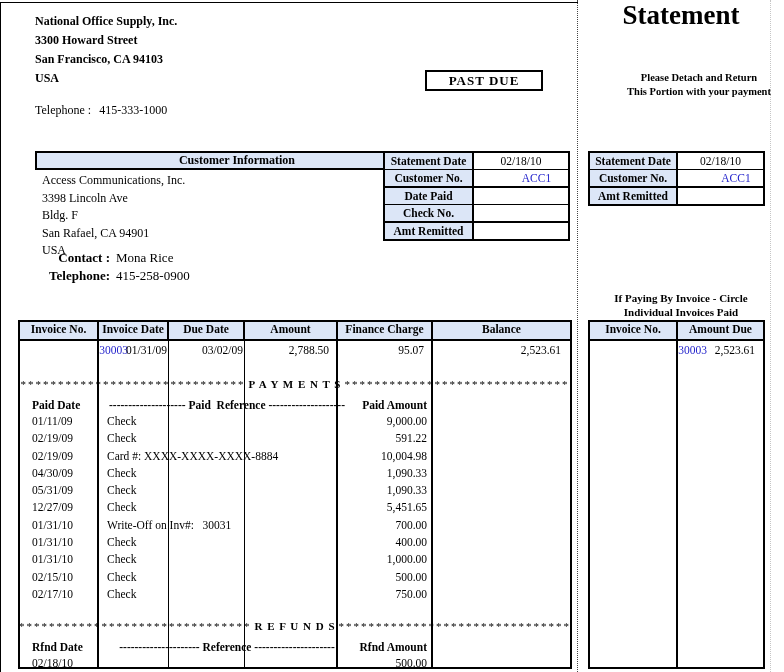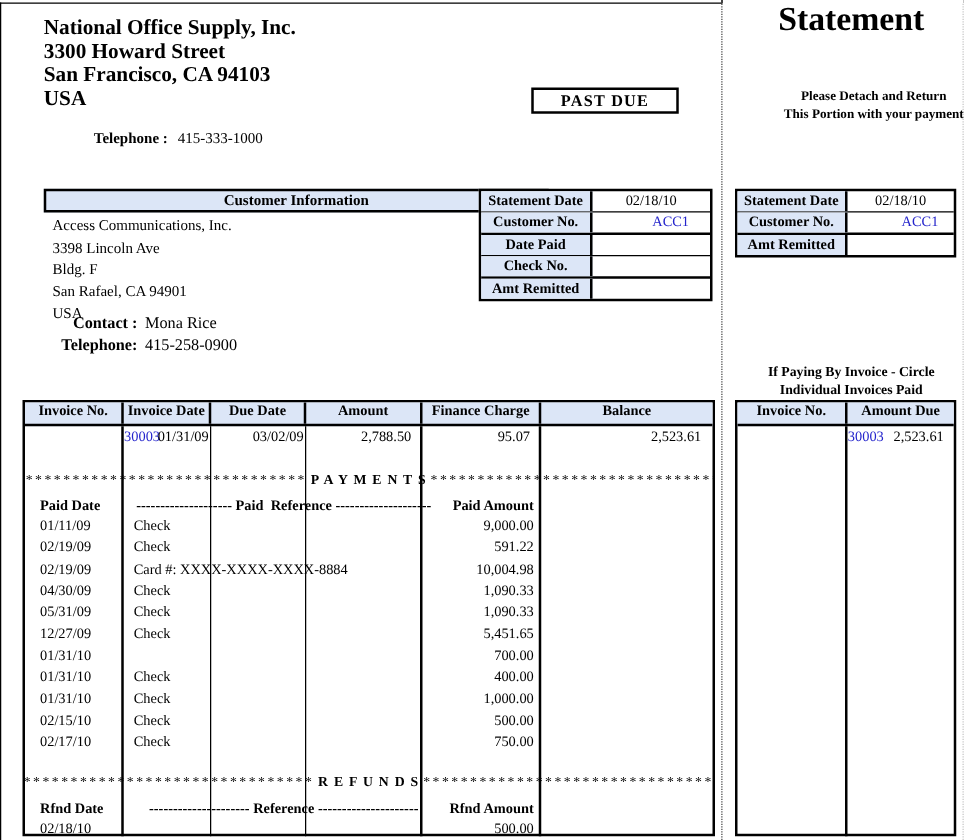--- a/index.html
+++ b/index.html
@@ -1,26 +1,26 @@
 <!DOCTYPE html>
 <html><head>
 <meta charset="utf-8">
 <style>
   html,body{margin:0;padding:0;background:#fff;}
   .page{position:relative;width:784px;height:672px;background:#fff;overflow:hidden;
         font-family:"Liberation Serif","DejaVu Serif",serif;color:#000;}
   .abs{position:absolute;}
-  .b{font-weight:bold;margin-left:40px;}
+  .b{font-weight:normal;}
   .blue{color:#2424cc;padding-left:31px;}
   .edge-top{left:0;top:2px;width:578px;height:1px;background:#000;}
   .edge-left{left:0;top:2px;width:1px;height:670px;background:#000;}
   .divider{left:577px;top:0;height:672px;width:0;border-left:1px dotted #444;}
   .divider-faint{left:770px;top:0;height:672px;width:0;border-left:1px dotted #c6c6c6;}
 
-  .company{left:35px;top:12px;font-size:17px;line-height:19px;font-weight:bold;}
+  .company{left:35px;top:12px;font-size:12px;line-height:19px;font-weight:bold;}
   .company-phone{left:35px;top:103px;font-size:12px;}
   .company-phone .val{font-weight:normal;margin-left:8px;}
 
   .past-due{left:425px;top:70px;width:114px;height:17px;border:2px solid #000;
             text-align:center;font-weight:bold;font-size:13px;line-height:17px;letter-spacing:1px;}
 
   .stmt-title{left:578px;top:0;width:206px;text-align:center;font-weight:bold;font-size:27px;}
   .detach-note{left:596px;top:71px;width:206px;text-align:center;font-weight:bold;
                font-size:10.5px;line-height:14px;}
 
@@ -233,20 +233,21 @@
           </div>
 
           <div class="prow">
             <span class="c-date">12/27/09</span>
             <span class="c-ref">Check</span>
             <span class="c-amt">5,451.65</span>
           </div>
 
           <div class="prow">
             <span class="c-date">01/31/10</span>
+            <span class="c-ref">Write-Off on Inv#:   30031</span>
             <span class="c-amt">700.00</span>
           </div>
 
           <div class="prow">
             <span class="c-date">01/31/10</span>
             <span class="c-ref">Check</span>
             <span class="c-amt">400.00</span>
           </div>
 
           <div class="prow">

